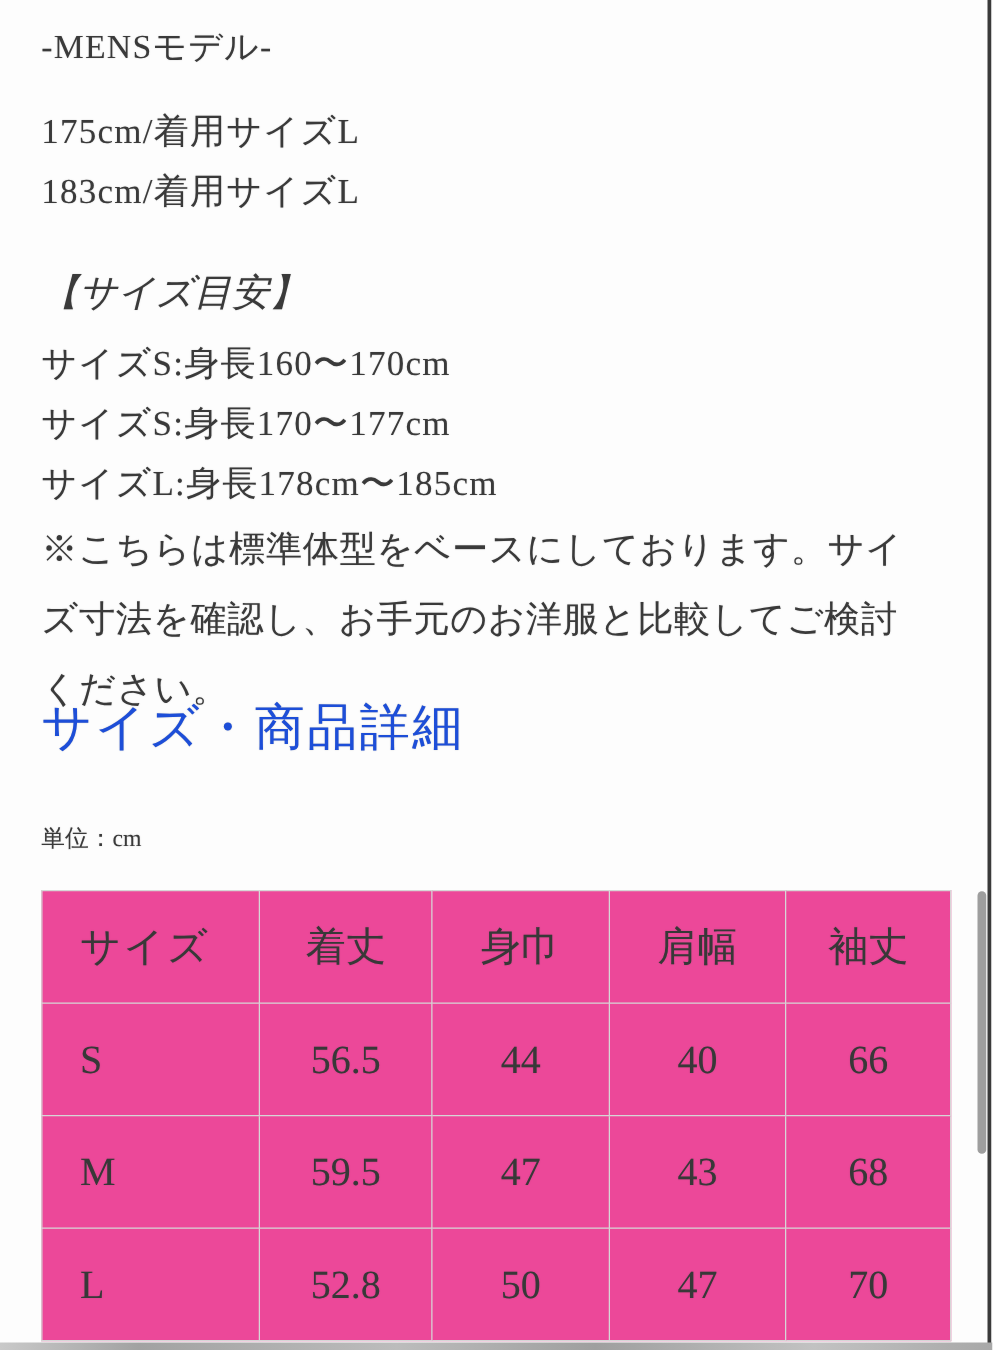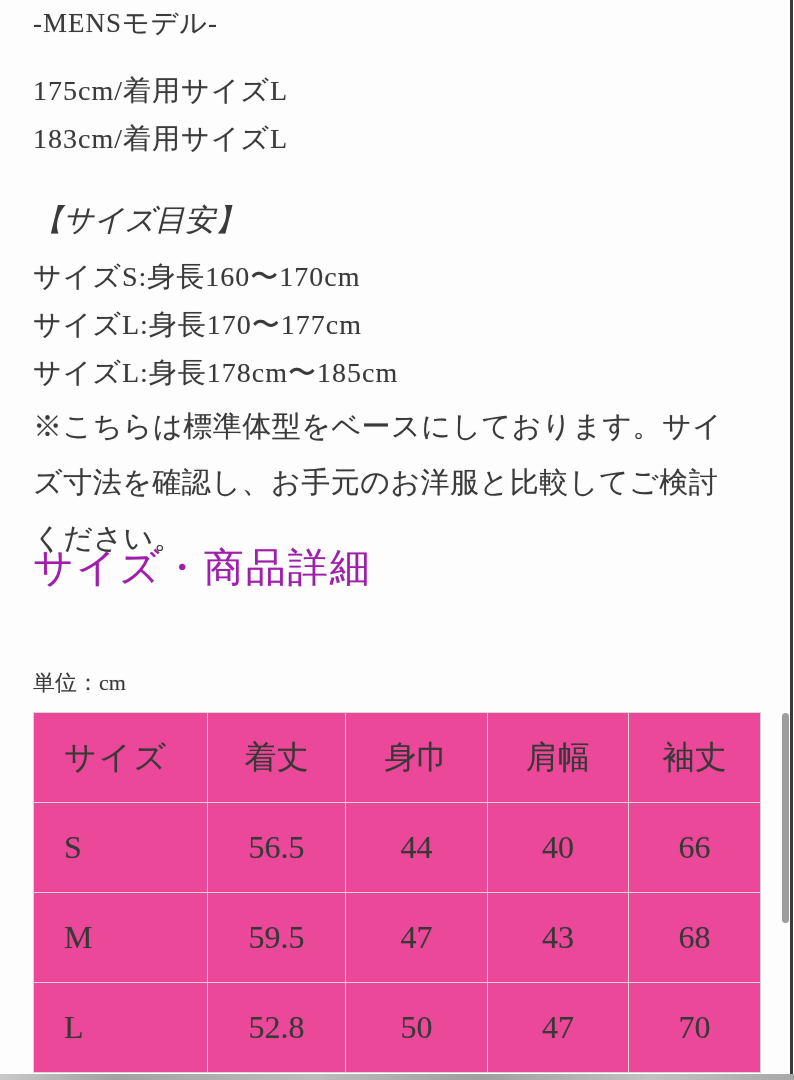--- a/index.html
+++ b/index.html
@@ -5,32 +5,32 @@
   * { margin: 0; padding: 0; box-sizing: border-box; }
   html, body { width: 794px; height: 1080px; overflow: hidden; }
   body {
     position: relative;
     background: #fdfdfd;
     font-family: "Liberation Serif", "DejaVu Serif", serif;
     color: #3a3a3a;
     text-shadow: 0 0 1px rgba(70,70,70,0.35);
   }
   .abs { position: absolute; }
-  .content-left { left: 33px; }
+  .content-left { left: 33px; margin-top: 14px; }
 
   .model-header   { top: 5px;   font-size: 27px; letter-spacing: 1px; }
   .model-line-1   { top: 72px;  font-size: 28px; letter-spacing: 1px; }
   .model-line-2   { top: 120px; font-size: 28px; letter-spacing: 1px; }
   .guide-title    { top: 200px; font-size: 30px; font-style: italic; }
   .guide-line-1   { top: 258px; font-size: 28px; letter-spacing: 1px; }
   .guide-line-2   { top: 306px; font-size: 28px; letter-spacing: 1px; }
   .guide-line-3   { top: 354px; font-size: 28px; letter-spacing: 1px; }
   .size-note      { top: 398px; width: 714px; font-size: 29px; line-height: 56px; letter-spacing: 0.5px; }
-  .section-heading{ top: 540px; font-size: 40px; letter-spacing: 2px; color: #a21caf; }
-  .unit-label     { top: 668px; font-size: 22px; }
+  .section-heading{ top: 540px; font-size: 40px; letter-spacing: 2px; color: #1d4ed8; }
+  .unit-label     { top: 644px; font-size: 19px; }
 
   table.size-table {
     position: absolute;
     top: 712px; left: 33px;
     width: 727px;
     border-collapse: collapse;
     table-layout: fixed;
     background: #ec4899;
   }
   .size-table td, .size-table th {
@@ -72,21 +72,21 @@
 </style>
 </head>
 <body>
 
 <div class="abs content-left model-header">-MENSモデル-</div>
 <div class="abs content-left model-line-1">175cm/着用サイズL</div>
 <div class="abs content-left model-line-2">183cm/着用サイズL</div>
 
 <div class="abs content-left guide-title">【サイズ目安】</div>
 <div class="abs content-left guide-line-1">サイズS:身長160〜170cm</div>
-<div class="abs content-left guide-line-2">サイズL:身長170〜177cm</div>
+<div class="abs content-left guide-line-2">サイズS:身長170〜177cm</div>
 <div class="abs content-left guide-line-3">サイズL:身長178cm〜185cm</div>
 
 <div class="abs content-left size-note">※こちらは標準体型をベースにしております。サイズ寸法を確認し、お手元のお洋服と比較してご検討ください。</div>
 
 <div class="abs content-left section-heading">サイズ・商品詳細</div>
 <div class="abs content-left unit-label">単位：cm</div>
 
 <table class="size-table">
   <colgroup>
     <col class="col-size">

